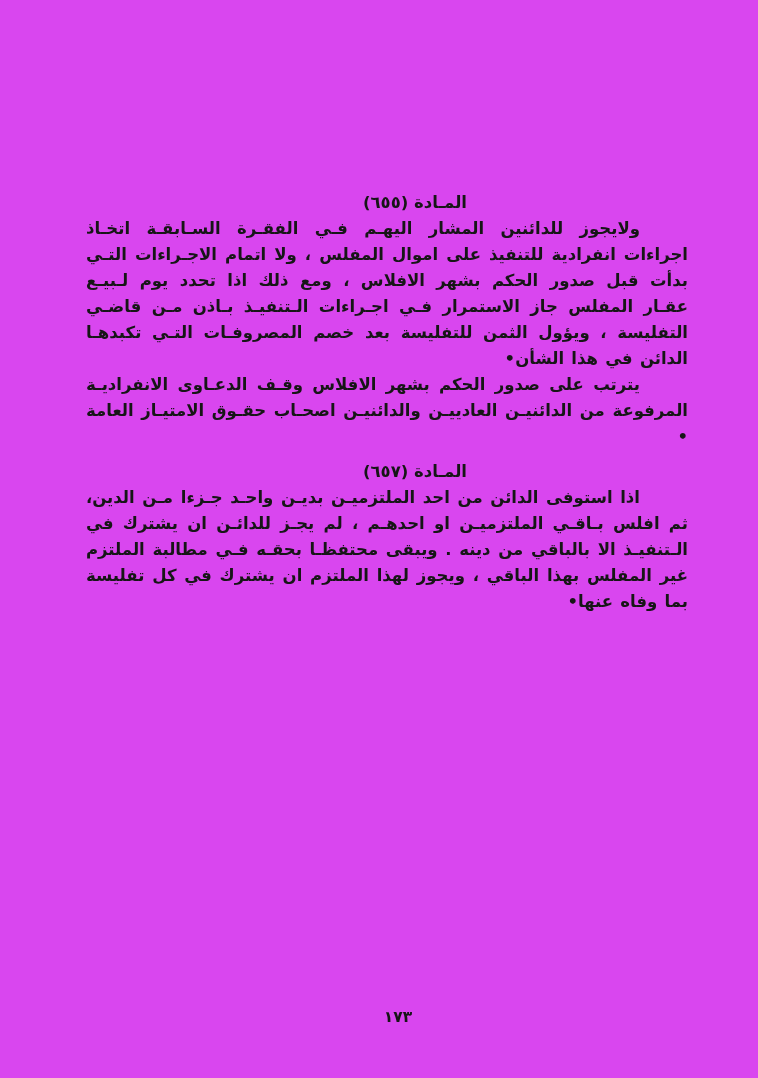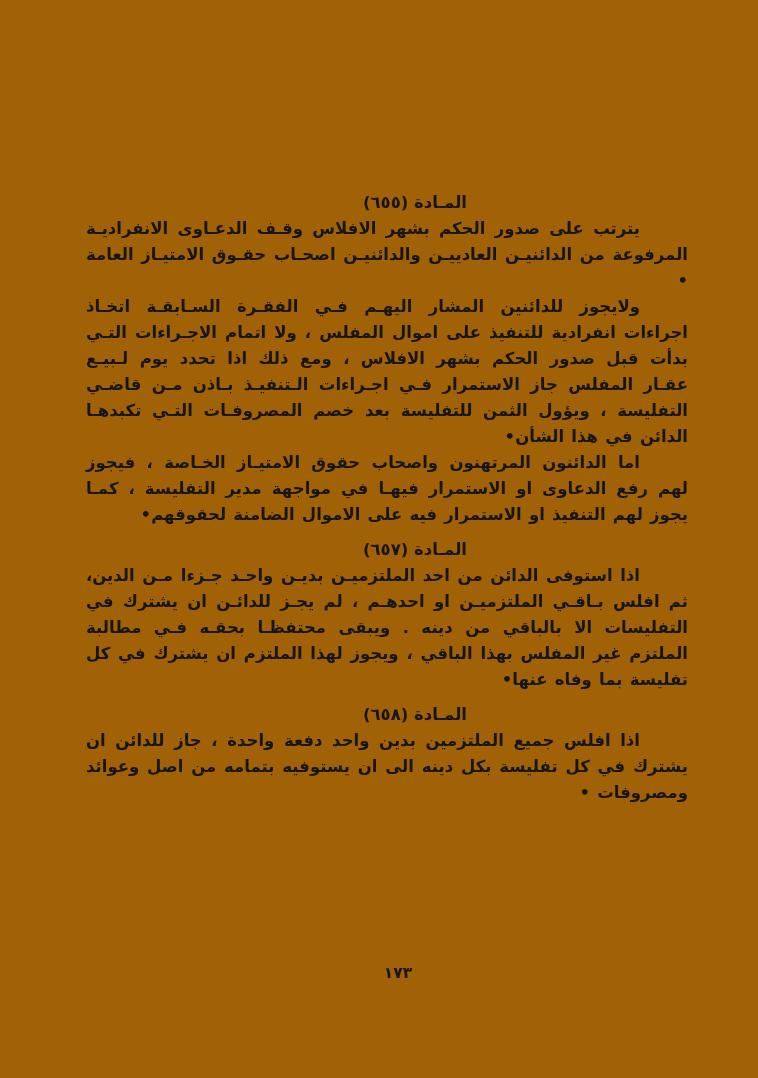--- a/index.html
+++ b/index.html
@@ -4,21 +4,21 @@
 <style>
   html, body {
     margin: 0;
     padding: 0;
     background: #e8e8e8;
   }
   .page {
     position: relative;
     width: 758px;
     height: 1078px;
-    background: #a16207;
+    background: #d946ef;
     margin: 0 auto;
     overflow: hidden;
     font-family: "DejaVu Sans", sans-serif;
     color: #161616;
   }
   .text-block {
     position: absolute;
     top: 190px;
     left: 86px;
     width: 602px;
@@ -40,52 +40,49 @@
     margin-top: 9px;
   }
   .article-paragraph {
     margin: 0;
     text-align: justify;
     text-indent: 48px;
     word-spacing: 1.5px;
   }
   .page-number {
     position: absolute;
-    top: 964px;
+    top: 1008px;
     left: 368px;
     width: 60px;
     text-align: center;
     direction: rtl;
     font-size: 15.5px;
     font-weight: bold;
     letter-spacing: 2px;
   }
 </style>
 </head>
 <body>
 
 <div class="page">
   <div class="text-block">
 
     <section class="article">
       <h2 class="article-heading">المـادة (٦٥٥)</h2>
+      <p class="article-paragraph">ولايجوز للدائنين المشار اليهـم فـي الفقـرة السـابقـة اتخـاذ اجراءات انفرادية للتنفيذ على اموال المفلس ، ولا اتمام الاجـراءات التـي بدأت قبل صدور الحكم بشهر الافلاس ، ومع ذلك اذا تحدد يوم لـبيـع عقـار المفلس جاز الاستمرار فـي اجـراءات الـتنفيـذ بـاذن مـن قاضـي التفليسة ، ويؤول الثمن للتفليسة بعد خصم المصروفـات التـي تكبدهـا الدائن في هذا الشأن•</p>
       <p class="article-paragraph">يترتب على صدور الحكم بشهر الافلاس وقـف الدعـاوى الانفراديـة المرفوعة من الدائنيـن العادييـن والدائنيـن اصحـاب حقـوق الامتيـاز العامة •</p>
-      <p class="article-paragraph">ولايجوز للدائنين المشار اليهـم فـي الفقـرة السـابقـة اتخـاذ اجراءات انفرادية للتنفيذ على اموال المفلس ، ولا اتمام الاجـراءات التـي بدأت قبل صدور الحكم بشهر الافلاس ، ومع ذلك اذا تحدد يوم لـبيـع عقـار المفلس جاز الاستمرار فـي اجـراءات الـتنفيـذ بـاذن مـن قاضـي التفليسة ، ويؤول الثمن للتفليسة بعد خصم المصروفـات التـي تكبدهـا الدائن في هذا الشأن•</p>
-      <p class="article-paragraph">اما الدائنون المرتهنون واصحاب حقوق الامتيـاز الخـاصة ، فيجوز لهم رفع الدعاوى او الاستمرار فيهـا في مواجهة مدير التفليسة ، كمـا يجوز لهم التنفيذ او الاستمرار فيه على الاموال الضامنة لحقوقهم•</p>
     </section>
 
     <section class="article">
     </section>
 
     <section class="article">
       <h2 class="article-heading">المـادة (٦٥٧)</h2>
-      <p class="article-paragraph">اذا استوفى الدائن من احد الملتزميـن بديـن واحـد جـزءا مـن الدين، ثم افلس بـاقـي الملتزميـن او احدهـم ، لم يجـز للدائـن ان يشترك في التفليسات الا بالباقي من دينه . ويبقى محتفظـا بحقـه فـي مطالبة الملتزم غير المفلس بهذا الباقي ، ويجوز لهذا الملتزم ان يشترك في كل تفليسة بما وفاه عنها•</p>
+      <p class="article-paragraph">اذا استوفى الدائن من احد الملتزميـن بديـن واحـد جـزءا مـن الدين، ثم افلس بـاقـي الملتزميـن او احدهـم ، لم يجـز للدائـن ان يشترك في الـتنفيـذ الا بالباقي من دينه . ويبقى محتفظـا بحقـه فـي مطالبة الملتزم غير المفلس بهذا الباقي ، ويجوز لهذا الملتزم ان يشترك في كل تفليسة بما وفاه عنها•</p>
     </section>
 
     <section class="article">
-      <h2 class="article-heading">المـادة (٦٥٨)</h2>
-      <p class="article-paragraph">اذا افلس جميع الملتزمين بدين واحد دفعة واحدة ، جاز للدائن ان يشترك في كل تفليسة بكل دينه الى ان يستوفيه بتمامه من اصل وعوائد ومصروفات •</p>
     </section>
 
   </div>
 
   <div class="page-number">١٧٣</div>
 </div>
 
 </body></html>

